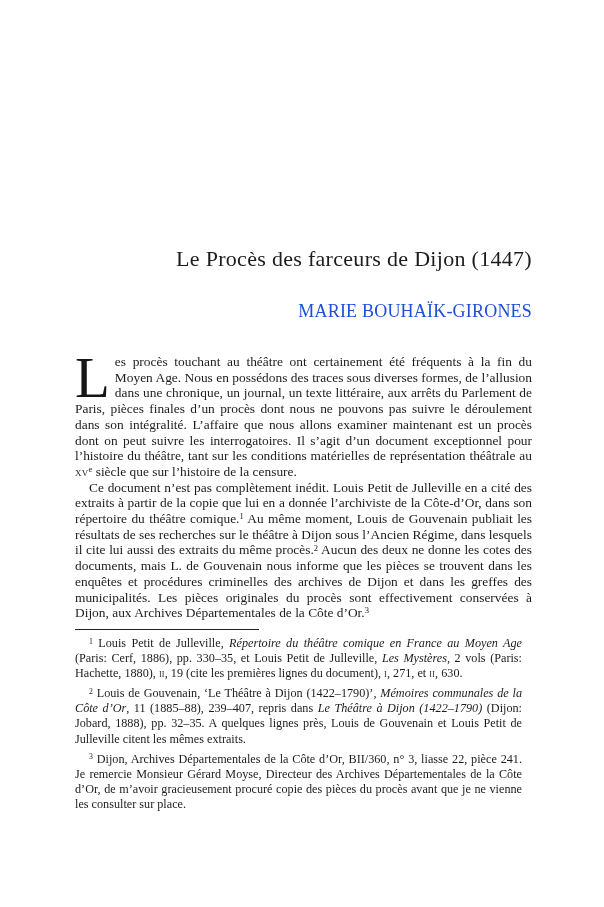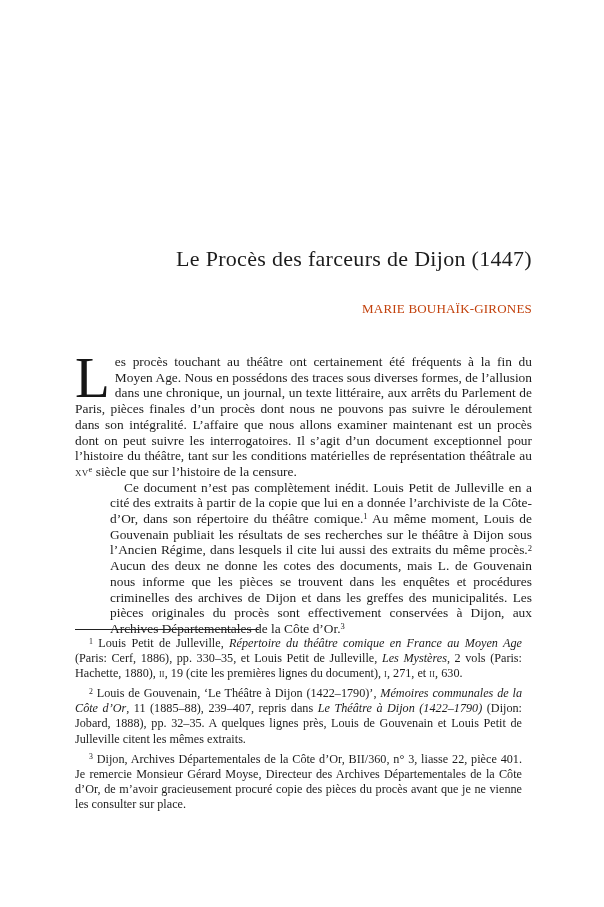--- a/index.html
+++ b/index.html
@@ -27,42 +27,41 @@
     margin: 0;
     font-size: 22px;
     font-weight: normal;
     letter-spacing: 0.3px;
     text-align: right;
     white-space: nowrap;
     color: #1c1c1c;
   }
   .author {
     margin-top: 29px;
-    font-size: 13px;
+    font-size: 18px;
     letter-spacing: 0.2px;
     text-align: right;
     white-space: nowrap;
-    color: #c2410c;
+    color: #1d4ed8;
   }
   .body {
     position: absolute;
     left: 75px;
     right: 72px;
     top: 354px;
   }
   .para {
     margin: 0;
     font-size: 13.4px;
     line-height: 15.7px;
     text-align: justify;
     hyphens: none;
   }
   .para-indent {
     text-indent: 14px;
-    margin-left: 35px;
   }
   .footnotes {
     position: absolute;
     left: 75px;
     right: 82px;
     top: 629px;
   }
   .fn-rule {
     width: 184px;
     height: 0;
@@ -111,16 +110,16 @@
 
   <section class="body">
     <p class="para"><span class="run run-dropcap">L</span><span class="run">es procès touchant au théâtre ont certainement été fréquents à la fin du Moyen Age. Nous en possédons des traces sous diverses formes, de l’allusion dans une chronique, un journal, un texte littéraire, aux arrêts du Parlement de Paris, pièces finales d’un procès dont nous ne pouvons pas suivre le déroulement dans son intégralité. L’affaire que nous allons examiner maintenant est un procès dont on peut suivre les interrogatoires. Il s’agit d’un document exceptionnel pour l’histoire du théâtre, tant sur les conditions matérielles de représentation théâtrale au </span><span class="run run-sc">XV</span><span class="run run-sup">e</span><span class="run"> siècle que sur l’histoire de la censure.</span></p>
     <p class="para para-indent"><span class="run">Ce document n’est pas complètement inédit. Louis Petit de Julleville en a cité des extraits à partir de la copie que lui en a donnée l’archiviste de la Côte-d’Or, dans son répertoire du théâtre comique.</span><span class="run run-sup">1</span><span class="run"> Au même moment, Louis de Gouvenain publiait les résultats de ses recherches sur le théâtre à Dijon sous l’Ancien Régime, dans lesquels il cite lui aussi des extraits du même procès.</span><span class="run run-sup">2</span><span class="run"> Aucun des deux ne donne les cotes des documents, mais L. de Gouvenain nous informe que les pièces se trouvent dans les enquêtes et procédures criminelles des archives de Dijon et dans les greffes des municipalités. Les pièces originales du procès sont effectivement conservées à Dijon, aux Archives Départementales de la Côte d’Or.</span><span class="run run-sup">3</span></p>
   </section>
 
   <footer class="footnotes">
     <div class="fn-rule"></div>
     <p class="fn"><span class="run run-sup">1</span><span class="run"> Louis Petit de Julleville, </span><span class="run run-i">Répertoire du théâtre comique en France au Moyen Age</span><span class="run"> (Paris: Cerf, 1886), pp. 330–35, et Louis Petit de Julleville, </span><span class="run run-i">Les Mystères</span><span class="run">, 2 vols (Paris: Hachette, 1880), </span><span class="run run-sc">II</span><span class="run">, 19 (cite les premières lignes du document), </span><span class="run run-sc">I</span><span class="run">, 271, et </span><span class="run run-sc">II</span><span class="run">, 630.</span></p>
     <p class="fn"><span class="run run-sup">2</span><span class="run"> Louis de Gouvenain, ‘Le Théâtre à Dijon (1422–1790)’, </span><span class="run run-i">Mémoires communales de la Côte d’Or</span><span class="run">, 11 (1885–88), 239–407, repris dans </span><span class="run run-i">Le Théâtre à Dijon (1422–1790)</span><span class="run"> (Dijon: Jobard, 1888), pp. 32–35. A quelques lignes près, Louis de Gouvenain et Louis Petit de Julleville citent les mêmes extraits.</span></p>
-    <p class="fn"><span class="run run-sup">3</span><span class="run"> Dijon, Archives Départementales de la Côte d’Or, BII/360, n° 3, liasse 22, pièce 401. Je remercie Monsieur Gérard Moyse, Directeur des Archives Départementales de la Côte d’Or, de m’avoir gracieusement procuré copie des pièces du procès avant que je ne vienne les consulter sur place.</span></p>
+    <p class="fn"><span class="run run-sup">3</span><span class="run"> Dijon, Archives Départementales de la Côte d’Or, BII/360, n° 3, liasse 22, pièce 241. Je remercie Monsieur Gérard Moyse, Directeur des Archives Départementales de la Côte d’Or, de m’avoir gracieusement procuré copie des pièces du procès avant que je ne vienne les consulter sur place.</span></p>
   </footer>
 
 </div>
 
 </body></html>

